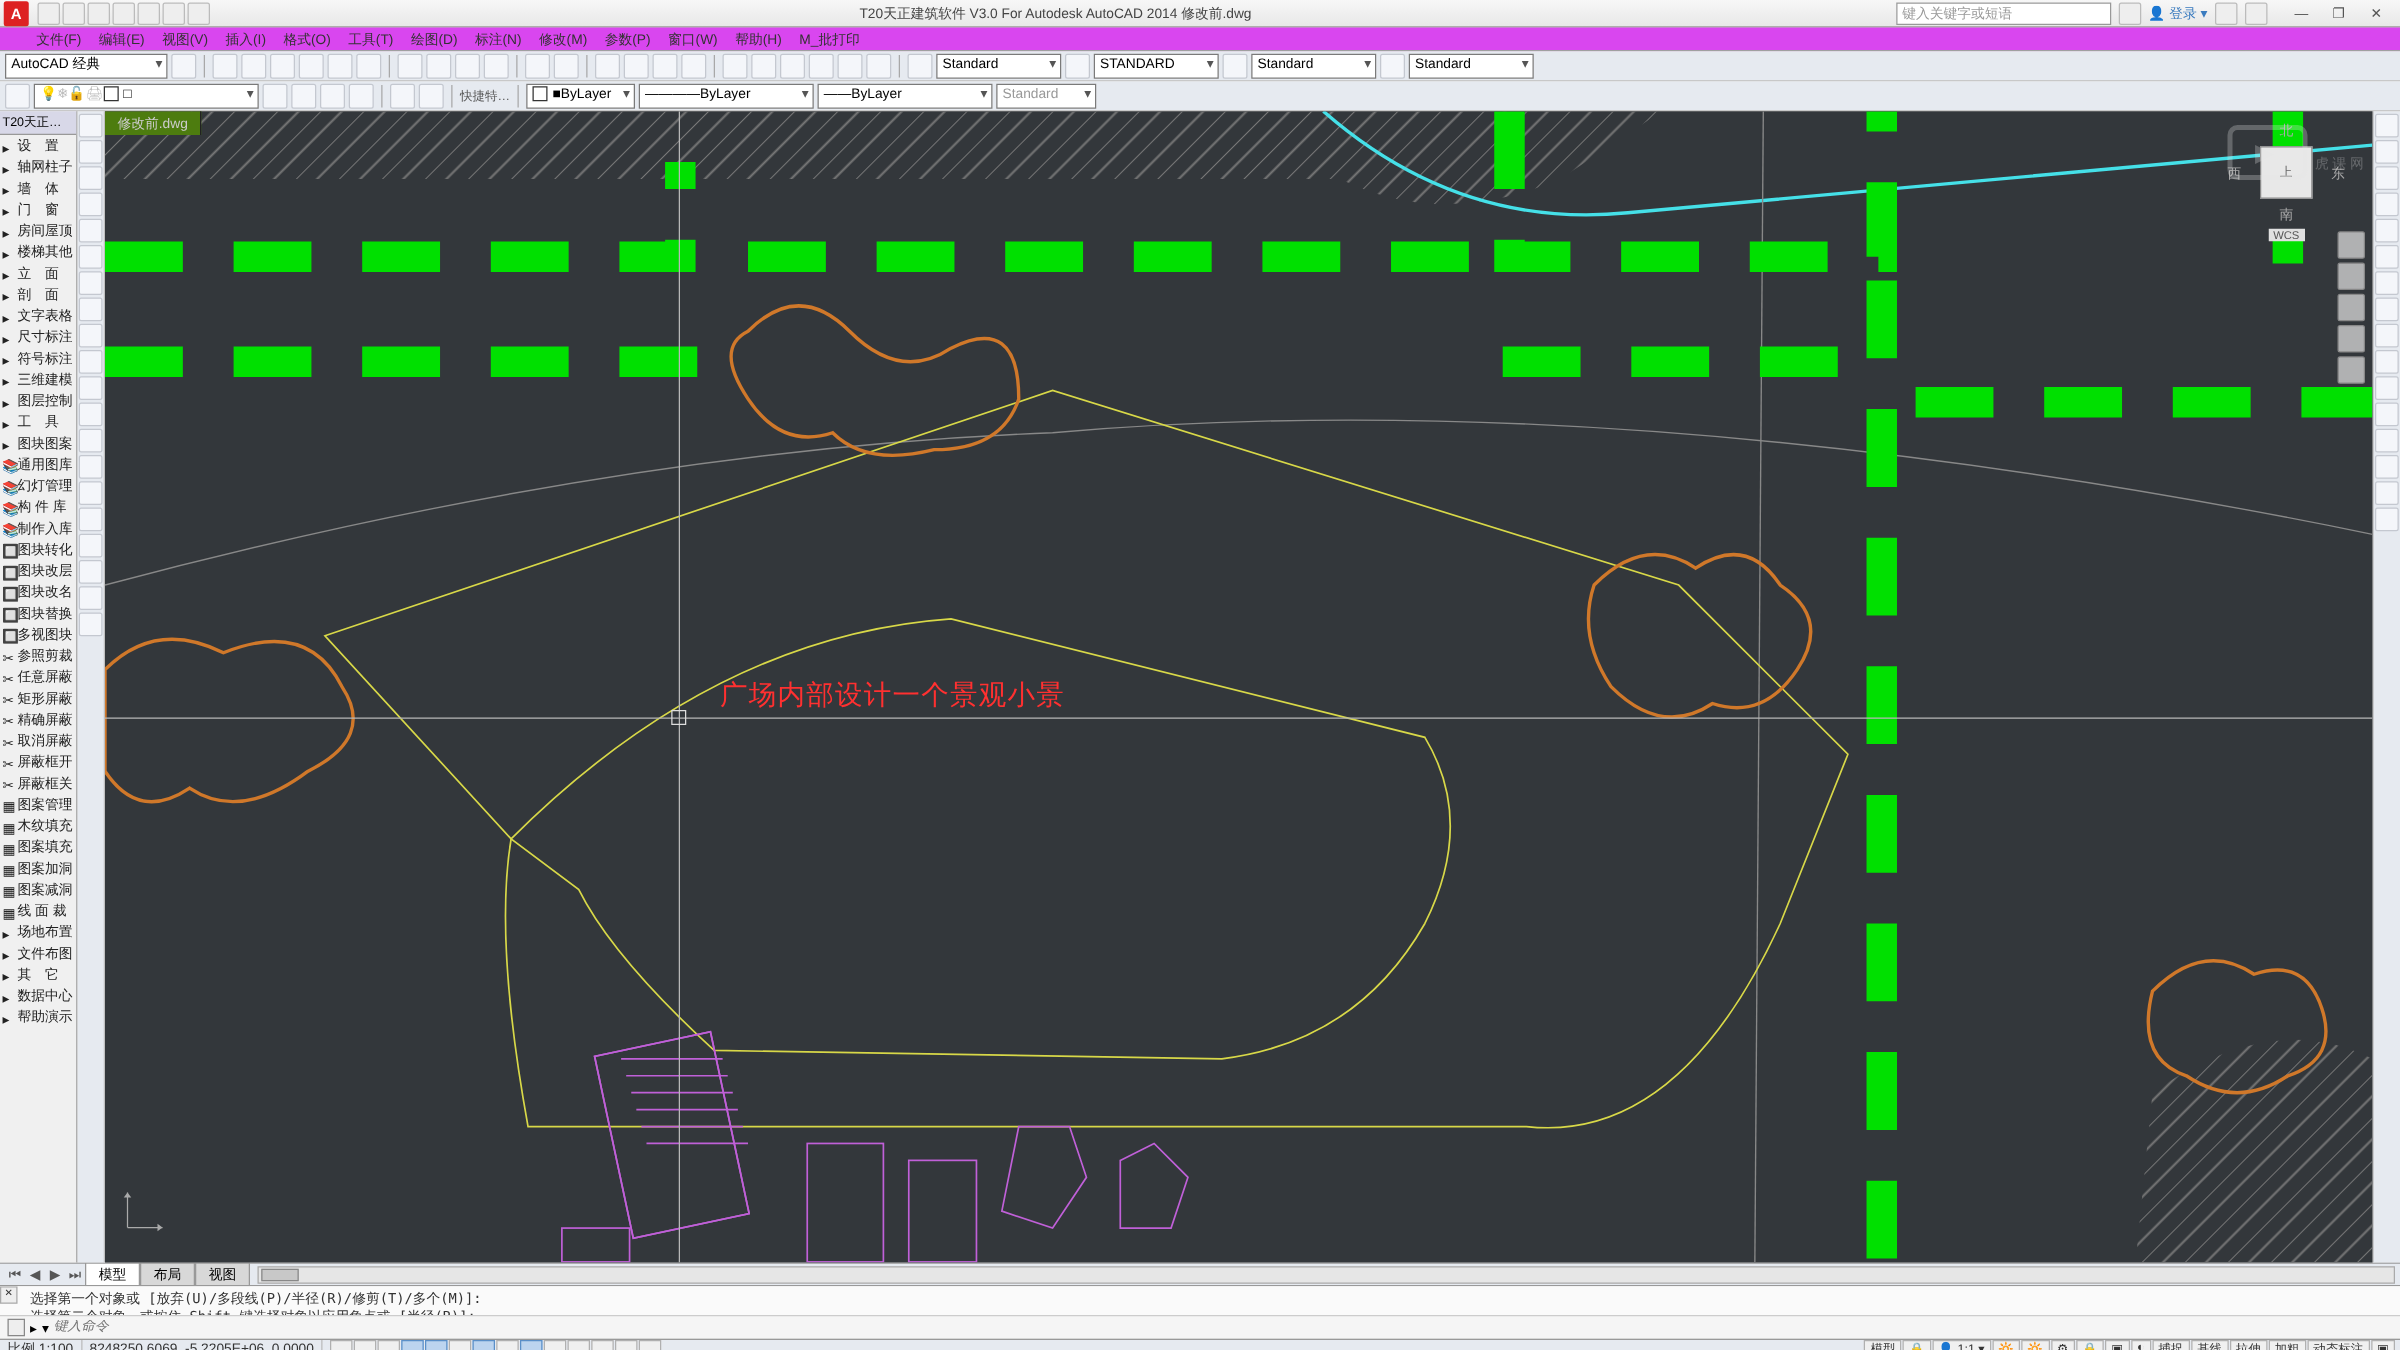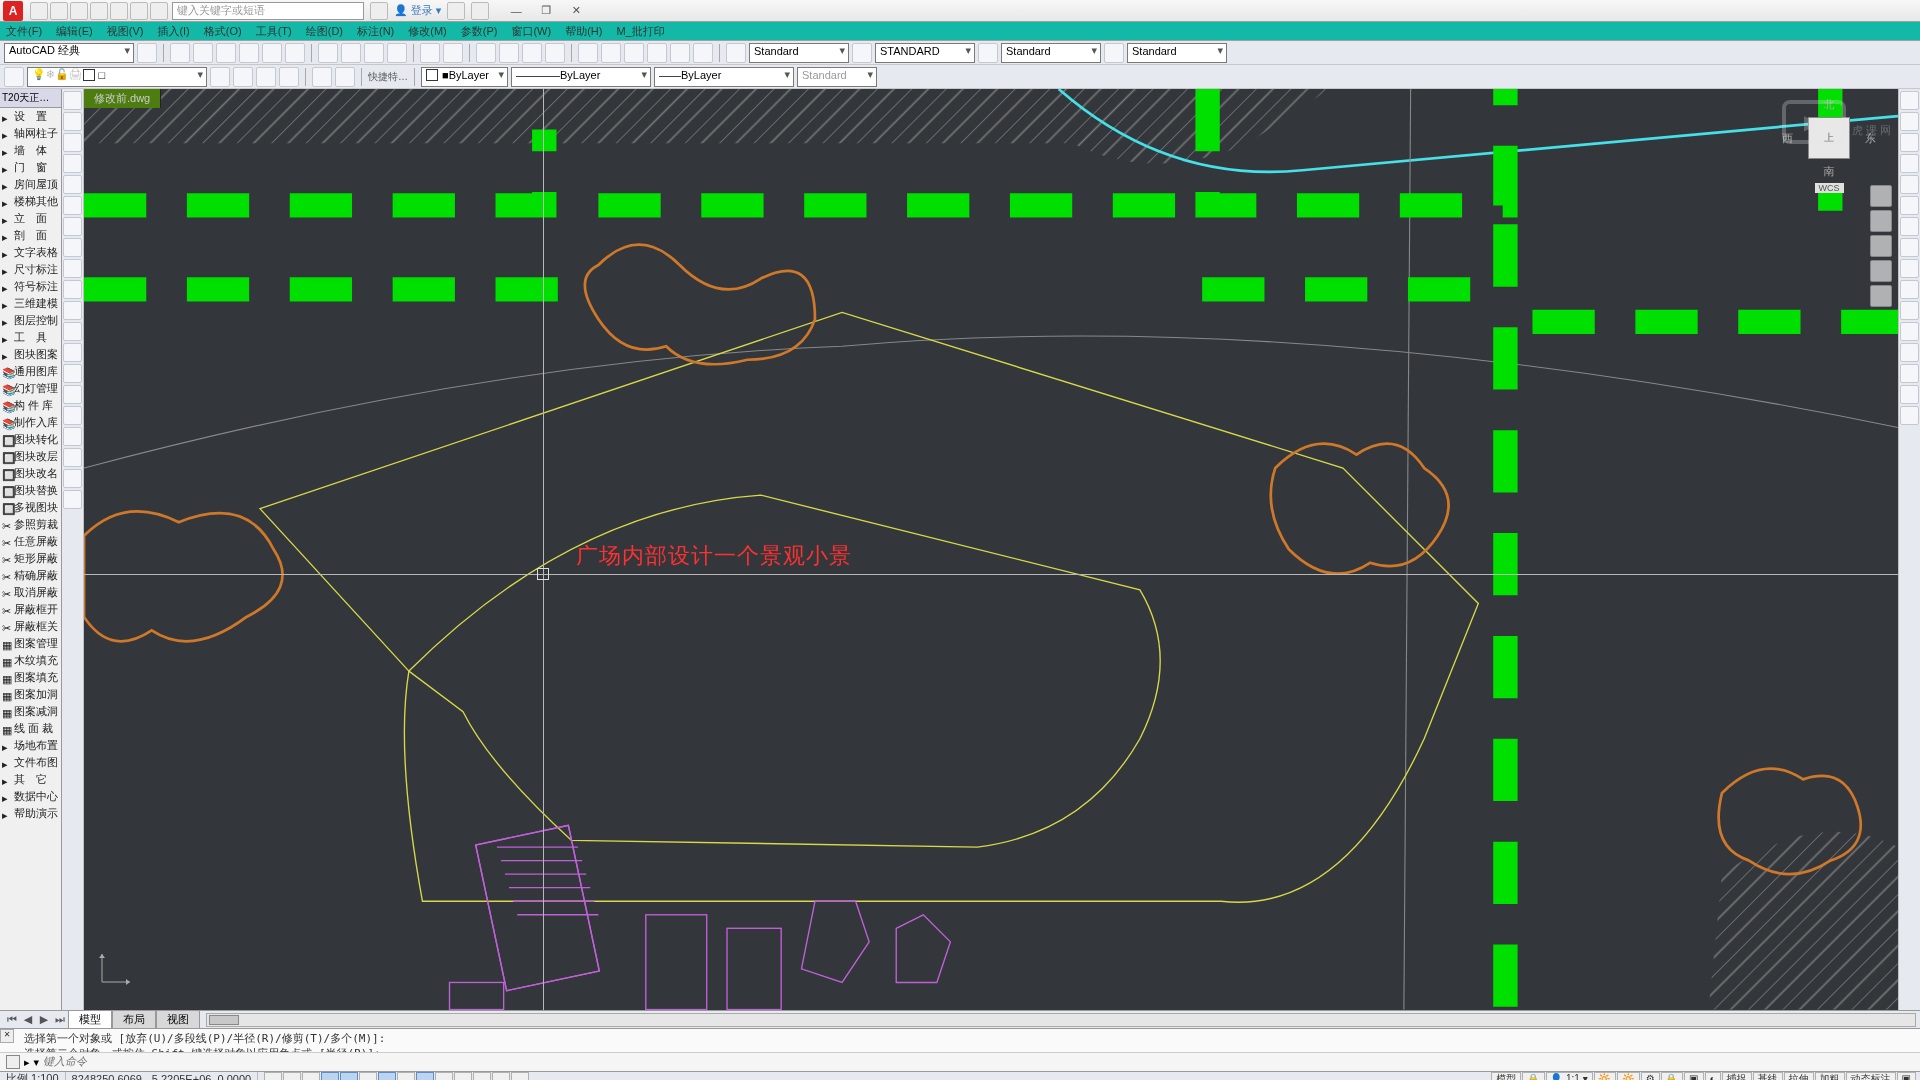--- a/index.html
+++ b/index.html
@@ -2,26 +2,26 @@
 <html><head>
 <meta charset="utf-8">
 <style>
 *{margin:0;padding:0;box-sizing:border-box;font-family:"Microsoft YaHei",SimSun,Arial,sans-serif;font-size:11px;user-select:none}
 html,body{width:1920px;height:1080px;overflow:hidden;background:#d4d0c8}
 .titlebar{height:22px;background:linear-gradient(#f7f7f7,#e8e8e8);display:flex;align-items:center;border-bottom:1px solid #a0a0a0}
 .app-icon{width:20px;height:20px;margin:1px 3px;background:#d22;border-radius:2px;display:flex;align-items:center;justify-content:center;color:#fff;font-weight:bold;font-size:12px}
 .qat{display:flex;gap:2px;padding:0 4px}
 .qat-btn{width:18px;height:18px;background:#eee;border:1px solid #bbb;border-radius:2px}
 .title-text{flex:1;text-align:center;color:#444}
-.search-box{width:192px;height:18px;background:#fff;border:1px solid #999;margin-right:6px;padding:0 4px;color:#999}
+.search-box{width:172px;height:18px;background:#fff;border:1px solid #999;margin-right:6px;padding:0 4px;color:#999}
 .title-right{display:flex;align-items:center;gap:6px;margin-right:4px}
 .signin{color:#3a7bbf;display:flex;align-items:center;gap:3px}
 .win-btns{display:flex;margin-left:6px}
 .win-btn{width:30px;height:20px;display:flex;align-items:center;justify-content:center;color:#555}
-.menubar{height:19px;background:#14b8a6;display:flex;align-items:flex-end;padding:0 0;gap:2px;border-bottom:1px solid #a0a0a0}
+.menubar{height:19px;background:#d946ef;display:flex;align-items:flex-end;padding:0 23px;gap:2px;border-bottom:1px solid #a0a0a0}
 .menu-item{padding:1px 6px;color:#333}
 .toolbar-row{height:24px;background:#e6eaf0;display:flex;align-items:center;padding:0 4px;gap:3px;border-bottom:1px solid #c8c8c8}
 .tool-btn{width:20px;height:20px;background:#f4f6fa;border:1px solid #c4c8d0;border-radius:2px}
 .tool-sep{width:1px;height:18px;background:#a8a8a8;margin:0 3px}
 .dropdown{height:20px;background:#fff;border:1px solid #7a7a7a;padding:0 18px 4px 4px;display:flex;align-items:center;position:relative;min-width:100px}
 .dropdown::after{content:"▾";position:absolute;right:3px;color:#555}
 .layer-dd{min-width:180px}
 .layer-swatch{width:12px;height:12px;background:#fff;border:1px solid #333;margin-right:4px}
 .main{display:flex;height:calc(100% - 22px - 19px - 24px - 24px - 13px - 43px - 14px);position:relative}
 .left-panel{width:62px;background:#f0f0f0;border-right:1px solid #999;display:flex;flex-direction:column}
@@ -83,20 +83,21 @@
   <div class="app-icon">A</div>
   <div class="qat">
     <div class="qat-btn"></div>
     <div class="qat-btn"></div>
     <div class="qat-btn"></div>
     <div class="qat-btn"></div>
     <div class="qat-btn"></div>
     <div class="qat-btn"></div>
     <div class="qat-btn"></div>
   </div>
+  <div class="title-text">T20天正建筑软件 V3.0 For Autodesk AutoCAD 2014    修改前.dwg</div>
   <div class="search-box">键入关键字或短语</div>
   <div class="title-right">
     <div class="qat-btn"></div>
     <div class="signin">👤 <span>登录</span> ▾</div>
     <div class="qat-btn"></div>
     <div class="qat-btn"></div>
     <div class="win-btns">
       <div class="win-btn">—</div>
       <div class="win-btn">❐</div>
       <div class="win-btn">✕</div>

